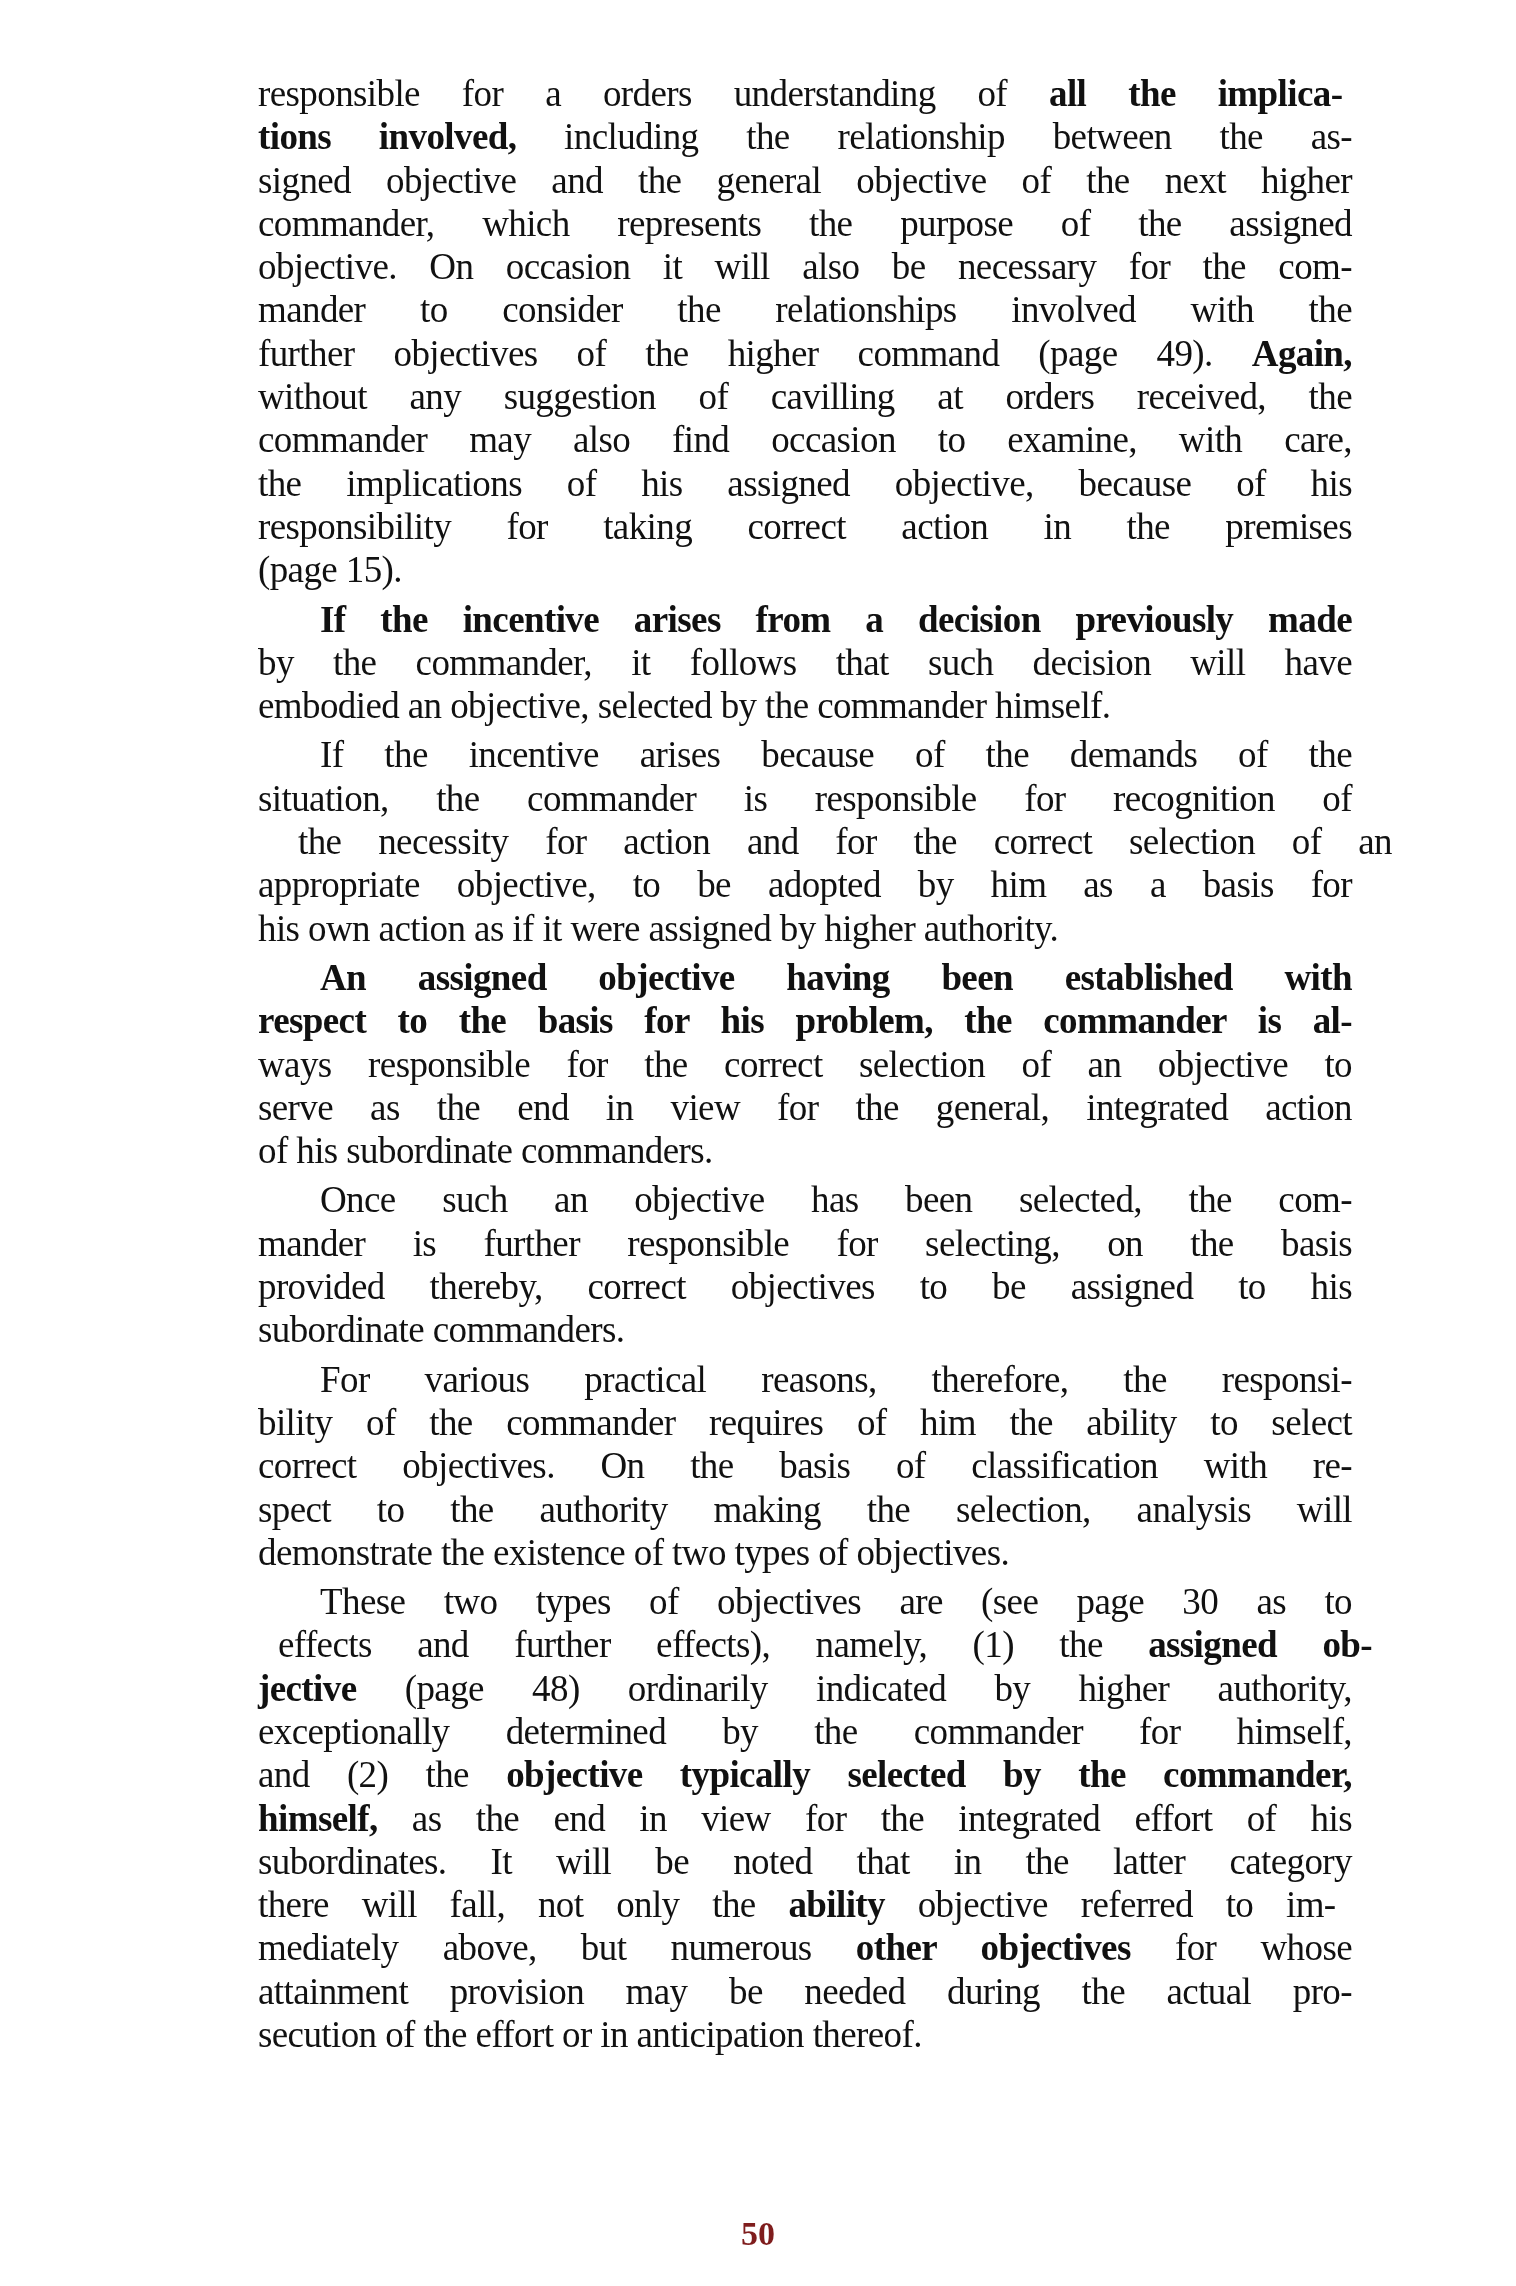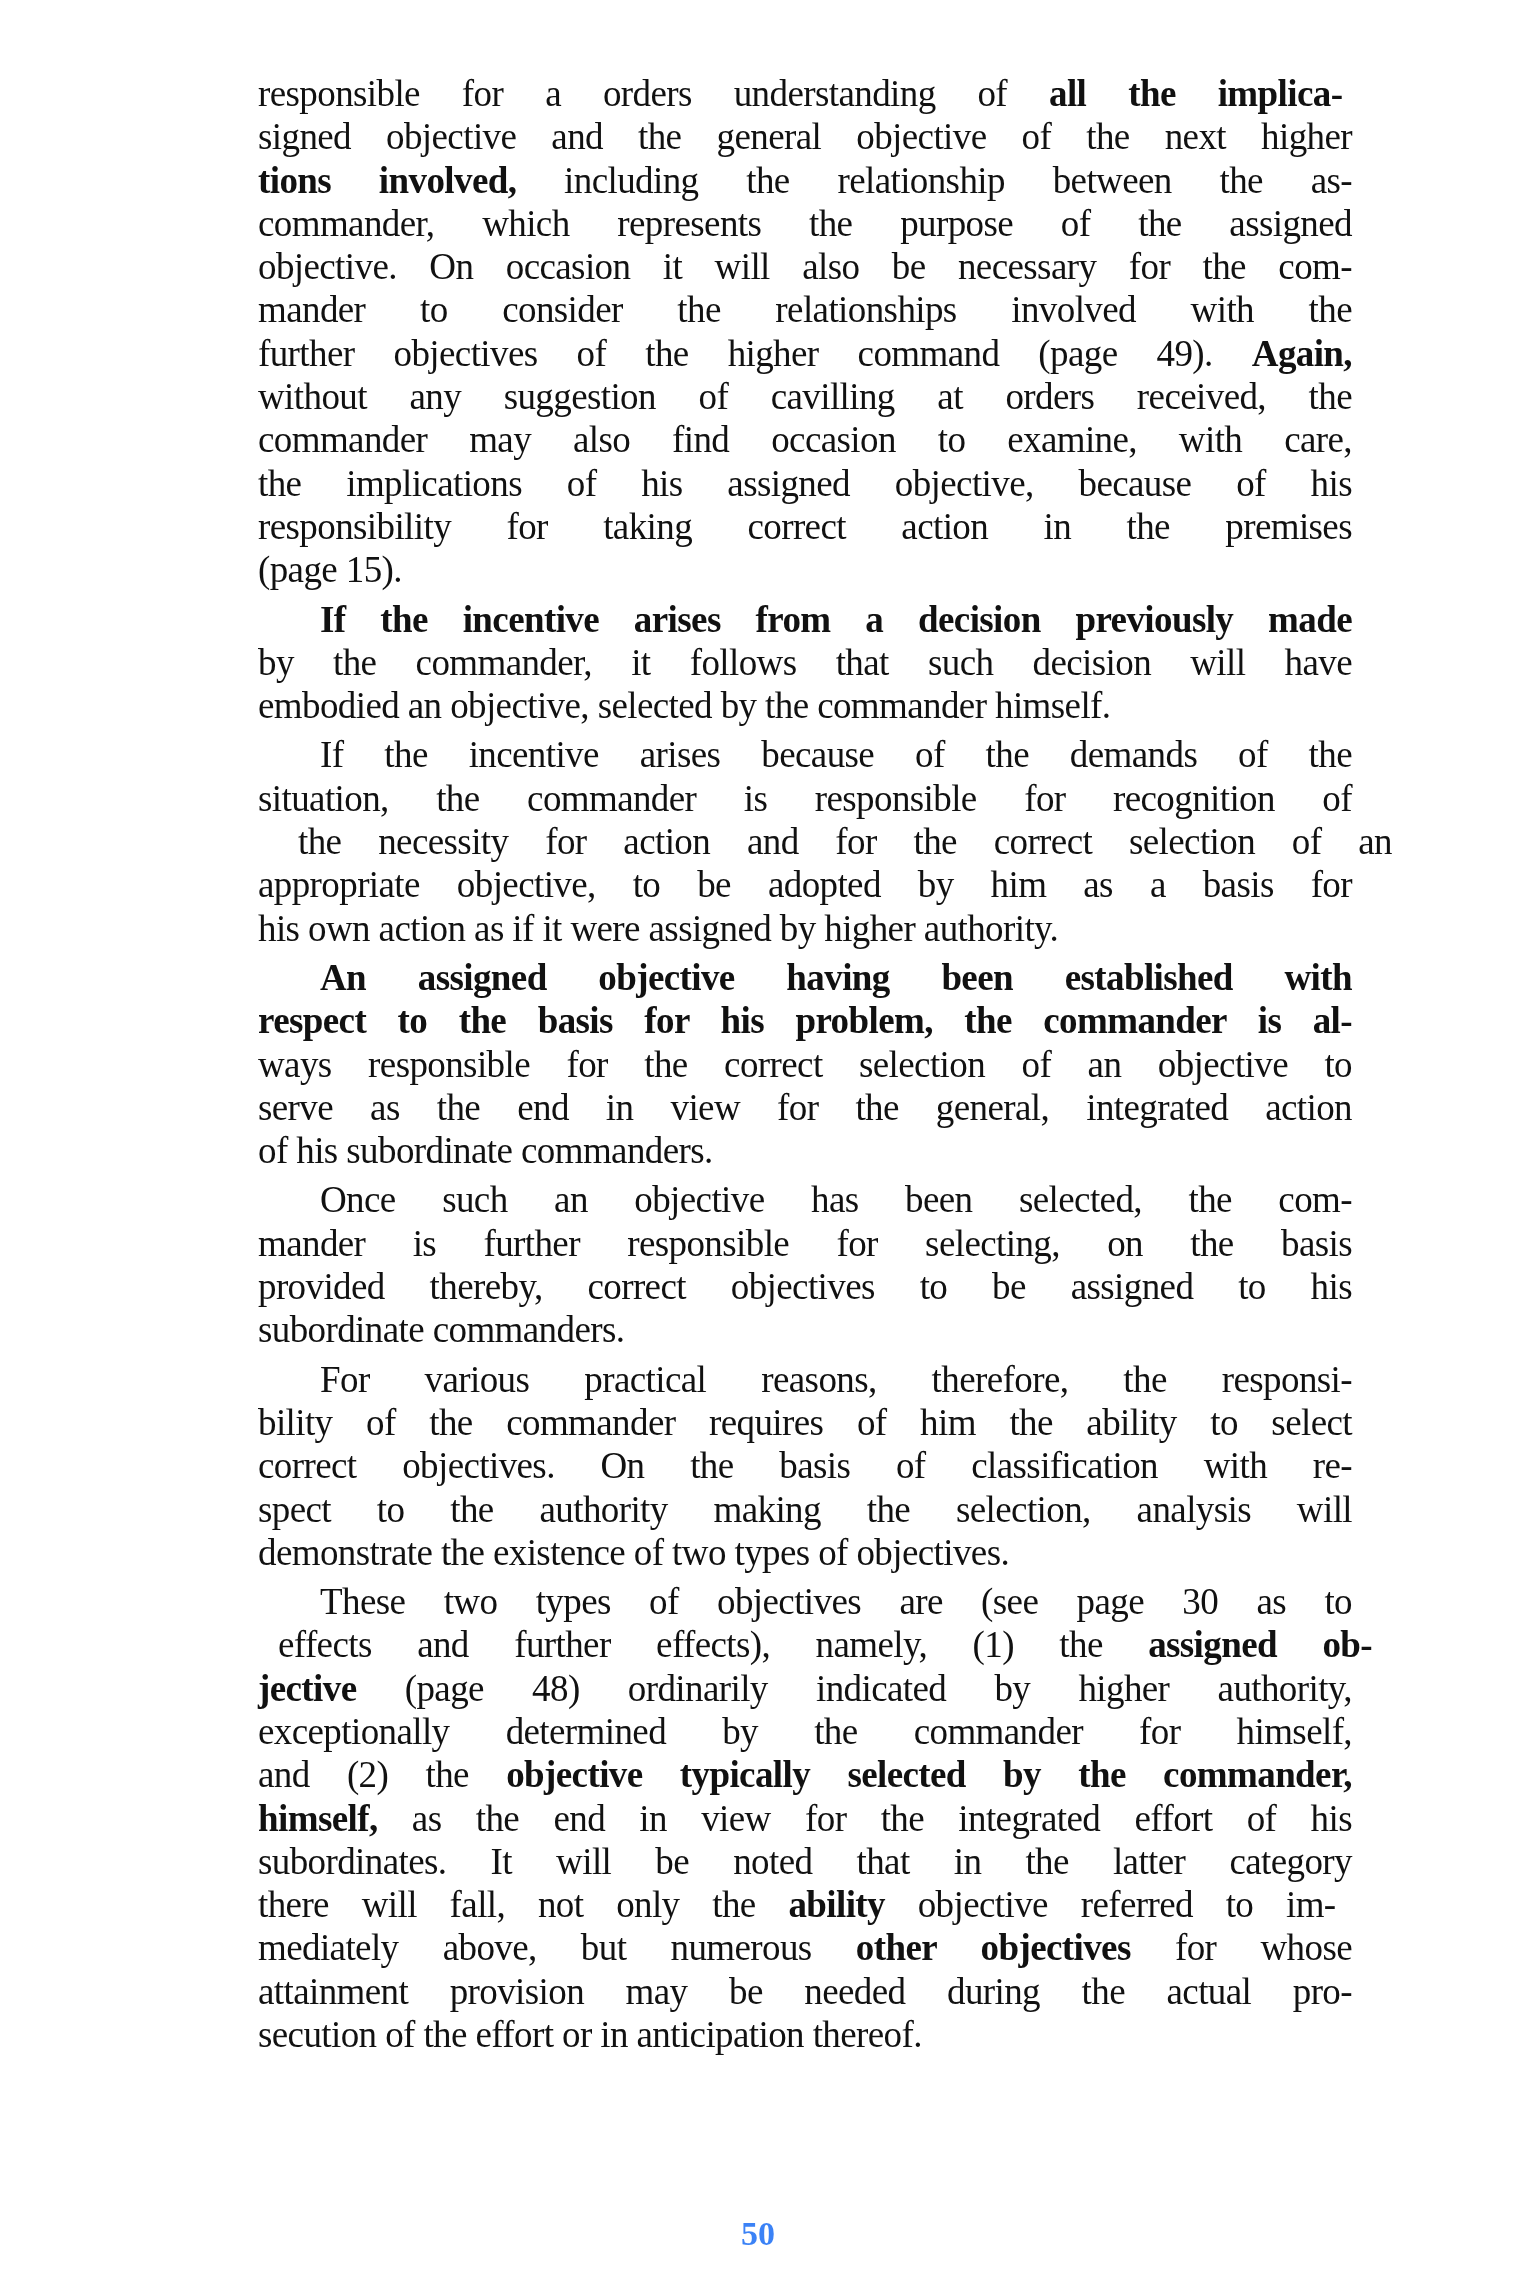--- a/index.html
+++ b/index.html
@@ -16,31 +16,31 @@
     font-size: 37px; white-space: nowrap;
     text-align: justify; text-align-last: justify;
     letter-spacing: -0.6px;
   }
   .line.last { text-align-last: left; }
   .indent { padding-left: 62px; }
   b, .b { font-weight: bold; }
   .page-number {
     position: absolute; left: 0; width: 1516px; top: 2215px;
     text-align: center; font-family: "Liberation Serif", serif;
-    font-size: 34px; font-weight: bold; color: #3b82f6;
+    font-size: 34px; font-weight: bold; color: #7f1d1d;
   }
 </style>
 </head>
 <body>
 
 <div class="page" id="page-body">
     <div class="para">
       <span class="line" style="display: block;"><span style="display: inline-block; white-space: nowrap; word-spacing: 33.2871px;"><span>responsible for a orders understanding of </span><span class="b">all the implica-</span></span></span>
+      <span class="line" style="display: block;"><span style="display: inline-block; white-space: nowrap; word-spacing: 39.1161px;"><span class="b">tions involved,</span><span> including the relationship between the as-</span></span></span>
       <span class="line" style="display: block;"><span style="display: inline-block; white-space: nowrap; word-spacing: 26.4201px;"><span>signed objective and the general objective of the next higher</span></span></span>
-      <span class="line" style="display: block;"><span style="display: inline-block; white-space: nowrap; word-spacing: 39.1161px;"><span class="b">tions involved,</span><span> including the relationship between the as-</span></span></span>
       <span class="line" style="display: block;"><span style="display: inline-block; white-space: nowrap; word-spacing: 39.0893px;"><span>commander, which represents the purpose of the assigned</span></span></span>
       <span class="line" style="display: block;"><span style="display: inline-block; white-space: nowrap; word-spacing: 23.775px;"><span>objective. On occasion it will also be necessary for the com-</span></span></span>
       <span class="line" style="display: block;"><span style="display: inline-block; white-space: nowrap; word-spacing: 45.9754px;"><span>mander to consider the relationships involved with the</span></span></span>
       <span class="line" style="display: block;"><span style="display: inline-block; white-space: nowrap; word-spacing: 30.3867px;"><span>further objectives of the higher command (page 49). </span><span class="b">Again,</span></span></span>
       <span class="line" style="display: block;"><span style="display: inline-block; white-space: nowrap; word-spacing: 33.9297px;"><span>without any suggestion of cavilling at orders received, the</span></span></span>
       <span class="line" style="display: block;"><span style="display: inline-block; white-space: nowrap; word-spacing: 33.252px;"><span>commander may also find occasion to examine, with care,</span></span></span>
       <span class="line" style="display: block;"><span style="display: inline-block; white-space: nowrap; word-spacing: 36.1621px;"><span>the implications of his assigned objective, because of his</span></span></span>
       <span class="line" style="display: block;"><span style="display: inline-block; white-space: nowrap; word-spacing: 46.7388px;"><span>responsibility for taking correct action in the premises</span></span></span>
       <span class="line last" style="display: block;"><span style="display: inline-block; white-space: nowrap;"><span>(page 15).</span></span></span>
     </div>

